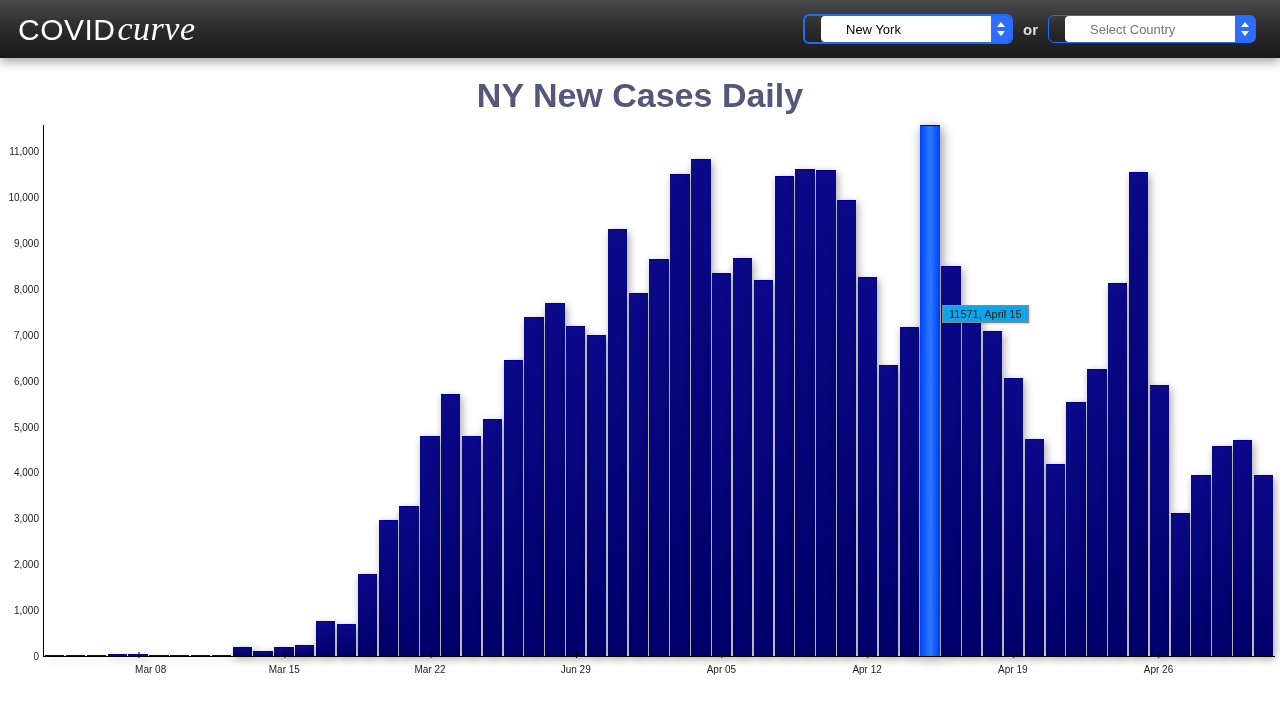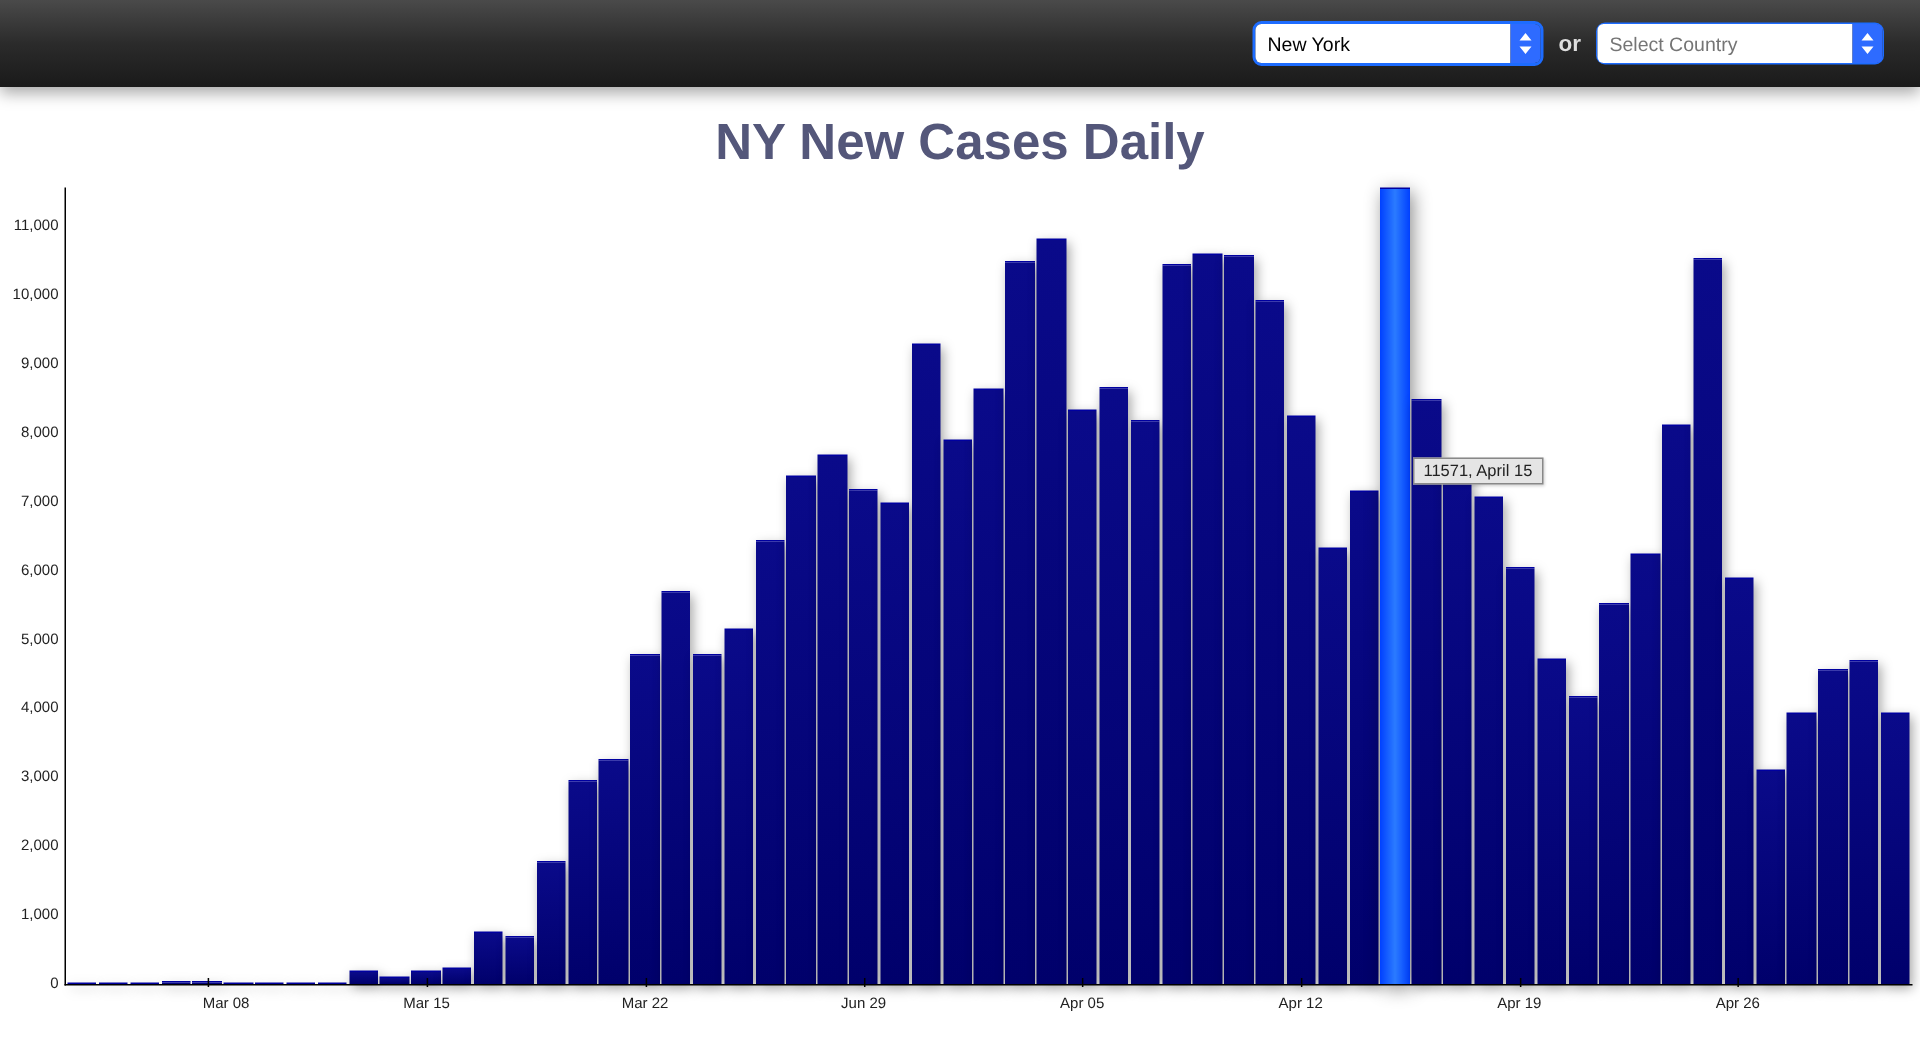--- a/index.html
+++ b/index.html
@@ -29,27 +29,28 @@
   .select-wrap {
     position: relative;
     display: inline-flex;
     align-items: center;
     margin: 0 6px;
   }
   .select-wrap.state { border: 2px solid #1d6cff; border-radius: 6px; }
   .select-wrap.country { border: 1px solid #1d6cff; border-radius: 6px; }
   .select-wrap input {
     height: 26px;
-    padding: 0 8px;
+    padding: 0 25px;
     font-size: 13px;
     border: none;
     background: #fff;
     width: 170px;
     outline: none;
     border-radius: 4px 0 0 4px;
+    margin-left: 16px;
   }
   .select-caret {
     width: 20px;
     height: 26px;
     background: #2e6bff;
     display: flex;
     align-items: center;
     justify-content: center;
     border-radius: 0 4px 4px 0;
   }
@@ -136,33 +137,37 @@
     white-space: nowrap;
   }
   .x-tick::before {
     content:"";
     position:absolute;
     top:-12px; left:50%;
     width:1px; height:6px; background:#000;
   }
   .tooltip {
     position: absolute;
-    background: #e5e5e5;
+    background: #0ea5e9;
     border: 1px solid #888;
     font-size: 11px;
     padding: 2px 6px;
     color: #222;
     white-space: nowrap;
     box-shadow: 1px 1px 2px rgba(0,0,0,0.2);
   }
 </style>
 </head>
 <body>
 
 <div class="topbar">
+  <div class="brand">
+    <span class="covid">COVID</span>
+    <span class="curve">curve</span>
+  </div>
   <div class="spacer"></div>
   <div class="select-wrap state">
     <input type="text" value="New York" style="">
     <div class="select-caret">
       <svg viewBox="0 0 10 14">
           <path d="M5 0 L9 5 H1 Z M5 14 L1 9 H9 Z"></path>
         </svg>
     </div>
   </div>
   <span class="or">or</span>

